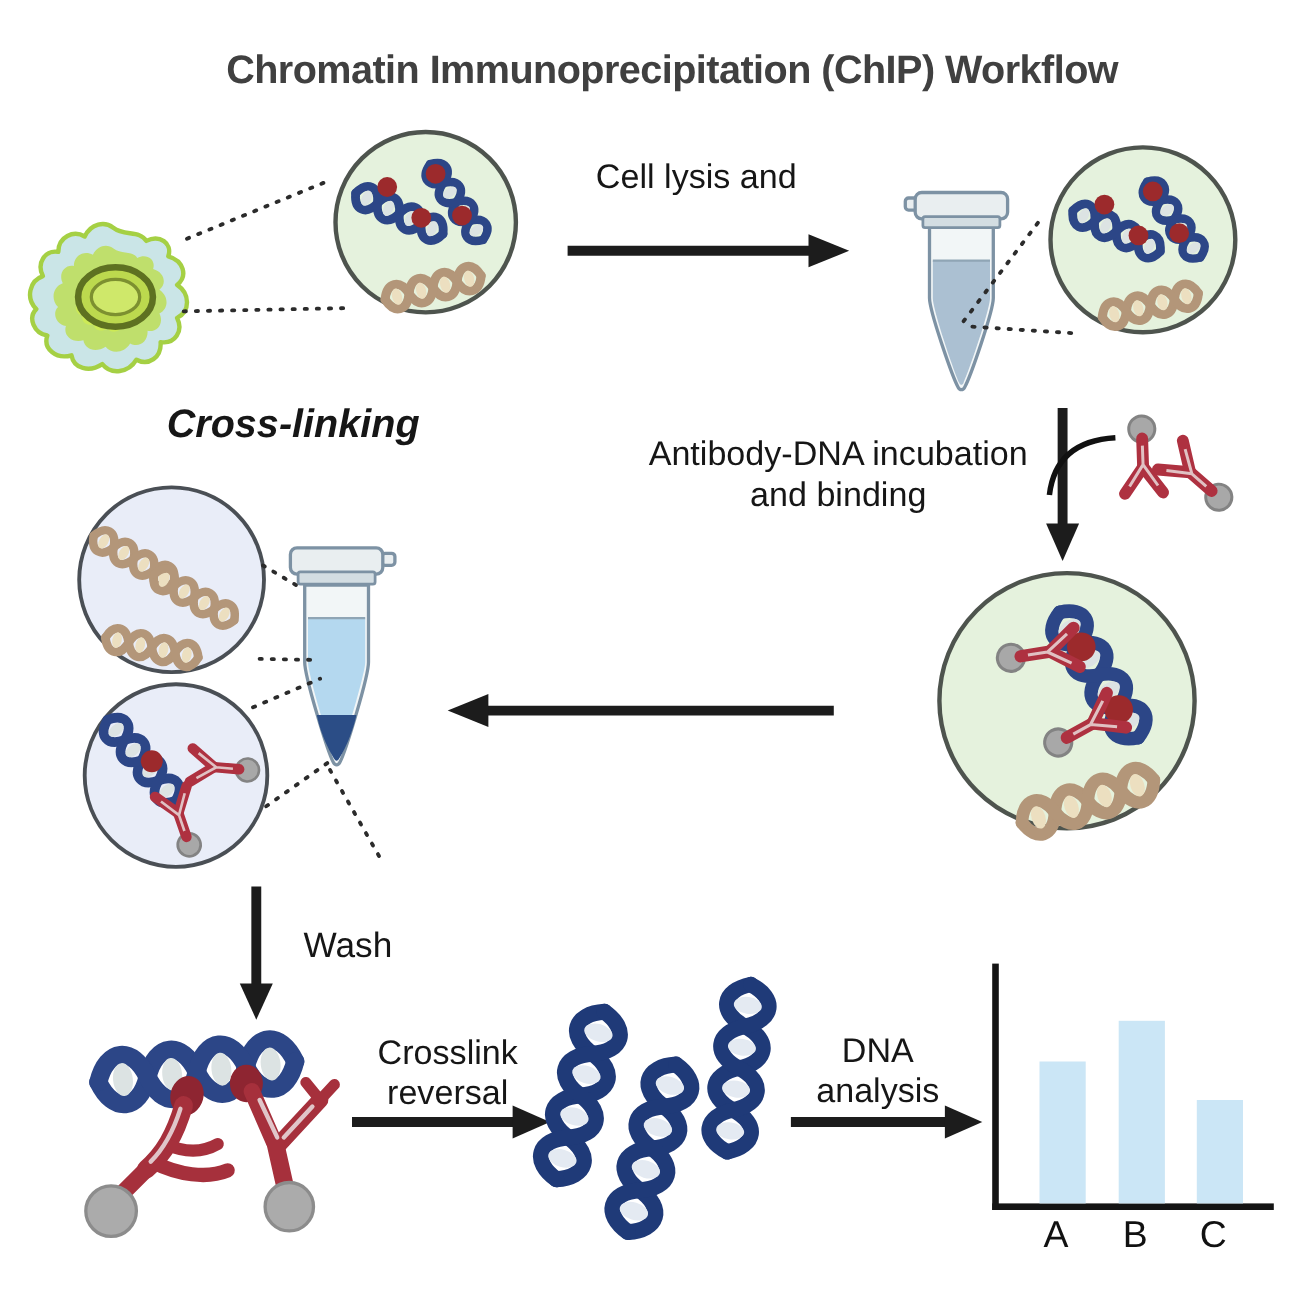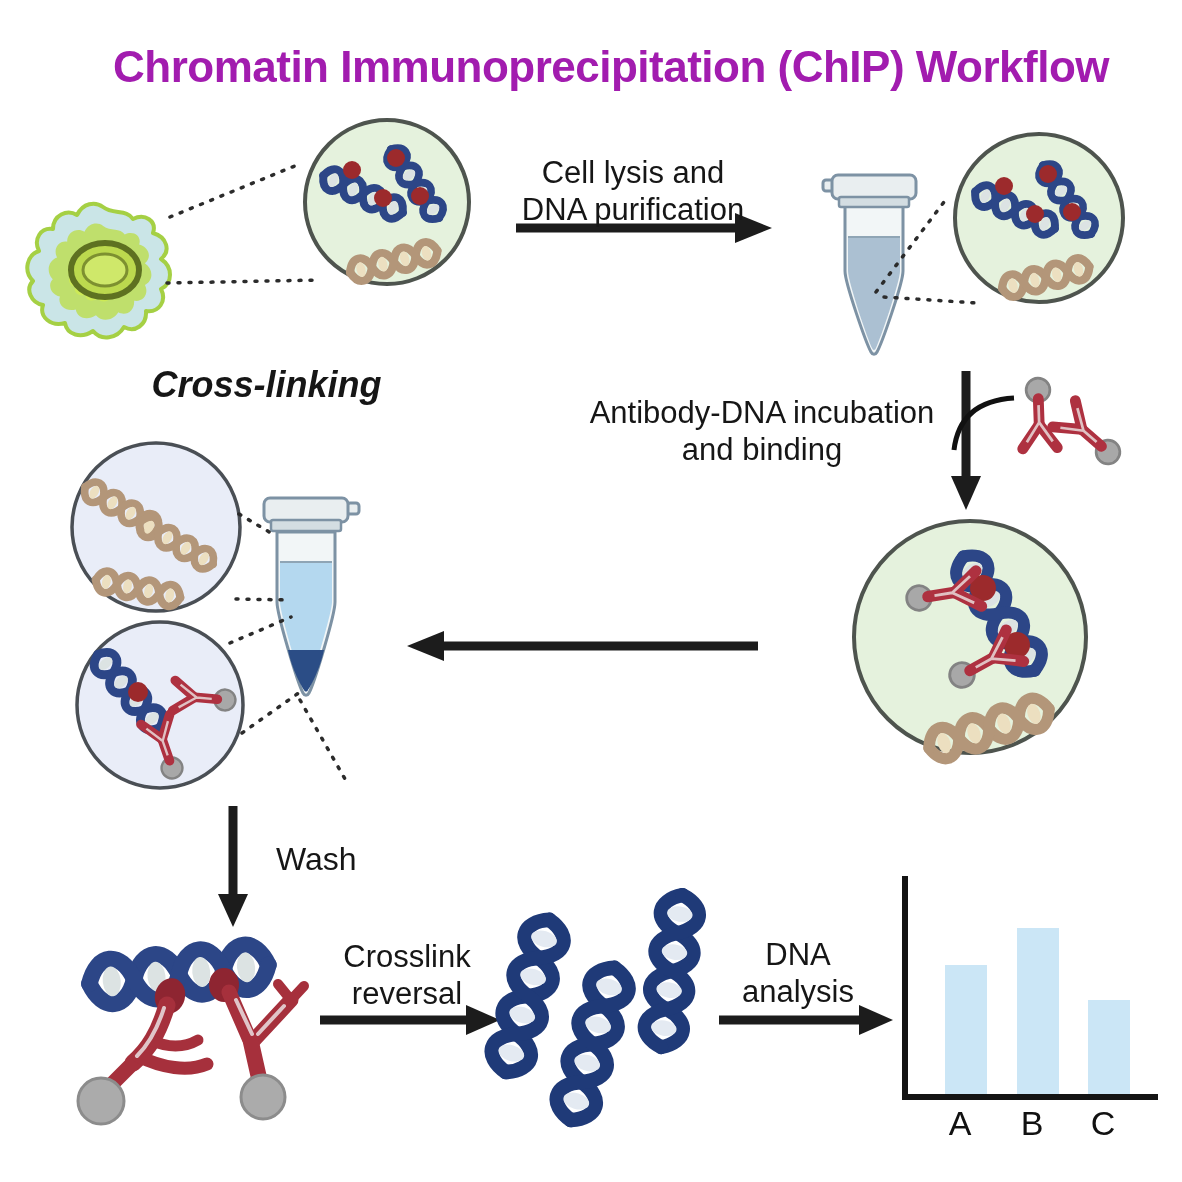--- a/index.html
+++ b/index.html
@@ -1,26 +1,26 @@
 <!DOCTYPE html>
 <html><head>
 <meta charset="utf-8">
 <style>
   html,body{margin:0;padding:0;background:#fff;}
   body{width:1182px;height:1182px;position:relative;font-family:"Liberation Sans",sans-serif;}
   .canvas{position:absolute;left:0;top:0;width:1182px;height:1182px;background:#fff;overflow:hidden;}
   .art{position:absolute;left:0;top:0;width:1182px;height:1182px;}
 
   .title{position:absolute;left:0;top:42px;width:1182px;margin:0;text-align:center;
-         font-size:44px;font-weight:bold;color:#a21caf;letter-spacing:-0.5px;
+         font-size:36px;font-weight:bold;color:#404040;letter-spacing:-0.5px;
          padding-left:40px;box-sizing:border-box;}
 
   .lbl{position:absolute;color:#161616;font-size:31px;line-height:37px;text-align:center;}
   .lbl.bold{font-weight:bold;}
-  #lbl-cell-lysis{left:498px;top:142px;width:270px;margin-top:12px;}
+  #lbl-cell-lysis{left:498px;top:142px;width:270px;}
   #lbl-crosslinking{left:120px;top:366px;width:280px;font-size:36px;text-align:center;padding-left:13px;box-sizing:border-box;font-style:italic;}
   #lbl-antibody{left:552px;top:394px;width:420px;}
   #lbl-ip{left:417px;top:594px;width:350px;font-size:32px;}
   #lbl-wash{left:252px;top:841px;text-align:left;font-size:32px;margin-left:24px;}
   #lbl-crosslink{left:322px;top:938px;width:170px;}
   #lbl-dna{left:713px;top:936px;width:170px;}
 
   
   #chart{position:absolute;left:896px;top:874px;width:272px;height:290px;}
   #chart .axes{position:absolute;left:6px;top:2px;width:250px;height:218px;
@@ -219,21 +219,20 @@
   <g>
     <line class="arrow-line" x1="719" y1="1020" x2="861" y2="1020"></line>
     <polygon class="arrow-head" points="859,1005 893,1020 859,1035"></polygon>
   </g>
 </svg>
 
 <h1 class="title">Chromatin Immunoprecipitation (ChIP) Workflow</h1>
 
 <div class="lbl" id="lbl-cell-lysis">
   <div>Cell lysis and</div>
-  <div>DNA purification</div>
 </div>
 
 <div class="lbl bold" id="lbl-crosslinking">Cross-linking</div>
 
 <div class="lbl" id="lbl-antibody">
   <div>Antibody-DNA incubation</div>
   <div>and binding</div>
 </div>
 
 

